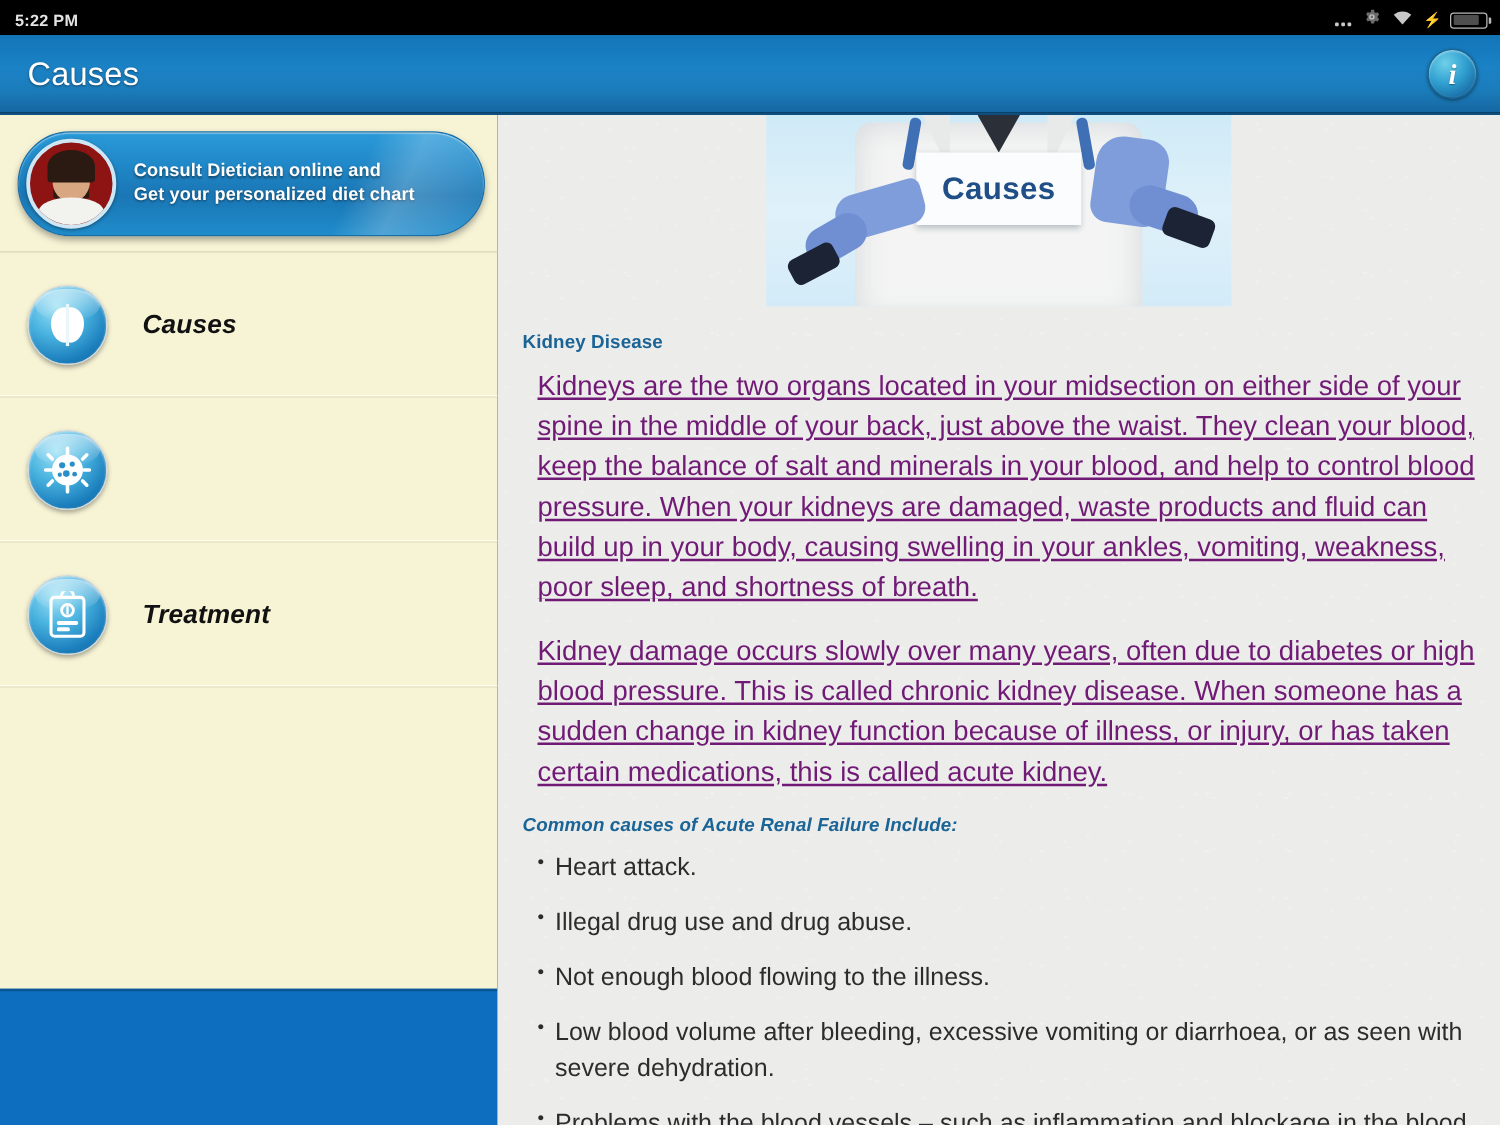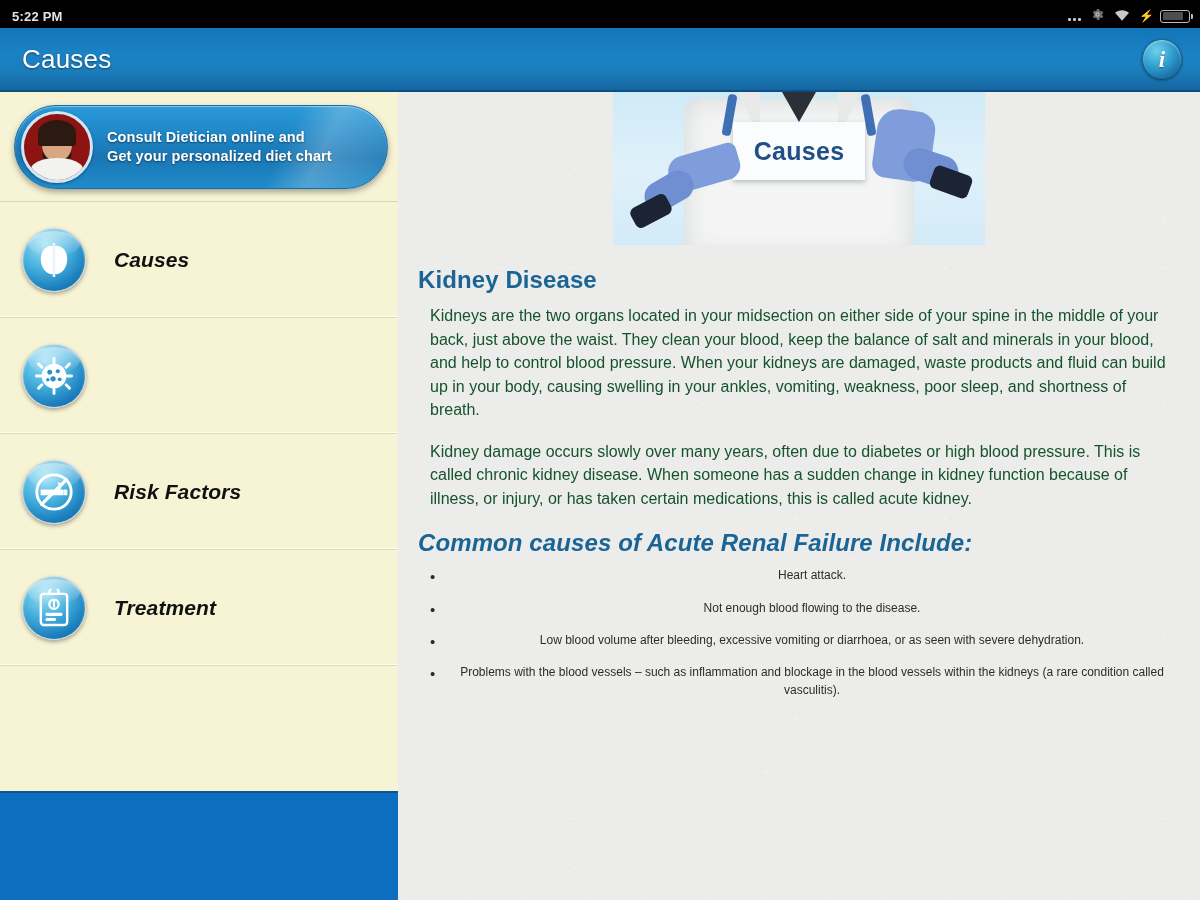--- a/index.html
+++ b/index.html
@@ -186,32 +186,32 @@
   .hero .gloveL { left: 55px; top: 58px; width: 72px; height: 36px; transform: rotate(-16deg); border-radius: 16px 8px 14px 18px; }
   .hero .gloveL2 { left: 30px; top: 84px; width: 52px; height: 30px; transform: rotate(-30deg); border-radius: 16px; background: #6f8fd2; }
   .hero .gloveR { right: 52px; top: 18px; width: 58px; height: 70px; transform: rotate(8deg); border-radius: 22px 18px 16px 14px; }
   .hero .gloveR2 { right: 26px; top: 60px; width: 56px; height: 32px; transform: rotate(18deg); border-radius: 16px; background: #6f8fd2; }
   .hero .cuff { position: absolute; background: #1b2334; border-radius: 6px; }
   .hero .cuffL { left: 18px; top: 108px; width: 40px; height: 22px; transform: rotate(-28deg); }
   .hero .cuffR { right: 14px; top: 78px; width: 40px; height: 24px; transform: rotate(20deg); }
 
   .content { position: relative; z-index: 2; padding: 14px 20px 0 20px; }
   .h2 {
-    color: #1b6496; font-size: 24px; font-weight: bold; line-height: 1.25;
+    color: #1b6496; font-size: 15px; font-weight: bold; line-height: 1.25;
     margin: 6px 0 9px 0; letter-spacing: .1px;
   }
   .h2.tight { margin-top: 14px; font-style: italic; }
   .para {
-    color: #14532d; font-size: 16px; line-height: 1.47; margin: 0 0 18px 0;
-    padding-left: 12px; letter-spacing: 0;
+    color: #701a75; font-size: 22px; line-height: 1.47; margin: 0 0 18px 0;
+    padding-left: 12px; letter-spacing: 0; text-decoration: underline;
   }
   .bullets { list-style: none; padding-left: 12px; }
   .bullets li {
-    color: #2c2c2c; font-size: 12px; line-height: 1.45; margin-bottom: 15px;
-    position: relative; padding-left: 14px; text-align: center;
+    color: #2c2c2c; font-size: 20px; line-height: 1.45; margin-bottom: 15px;
+    position: relative; padding-left: 14px;
   }
   .bullets li::before {
     content: "\2022"; position: absolute; left: 0; top: -1px; color: #2c2c2c; font-size: 15px;
   }
 </style>
 </head>
 <body>
 
 <div id="app">
 
@@ -296,32 +296,20 @@
               <circle cx="15.5" cy="16" r="2.6"></circle>
                 <circle cx="24" cy="15" r="2.2"></circle>
               <circle cx="19" cy="23" r="2.8"></circle>
                 <circle cx="26" cy="23.5" r="2"></circle>
                 <circle cx="13.5" cy="24" r="1.8"></circle>
             </g>
           </svg>
         </div>
       </div>
 
-      <div class="menu-item">
-        <div class="mi-icon">
-          <svg width="42" height="42" viewBox="0 0 44 44">
-            <circle cx="22" cy="22" r="18" fill="none" stroke="#fff" stroke-width="3"></circle>
-            <rect x="8" y="19.5" width="24" height="6" rx="1" fill="#fff"></rect>
-            <rect x="32" y="19.5" width="4" height="6" rx="1" fill="#fff"></rect>
-            <path d="M27 13c2.5 1.6 2.5 4.4 0 6" fill="none" stroke="#fff" stroke-width="2.2" stroke-linecap="round"></path>
-            <line x1="9" y1="35" x2="35" y2="9" stroke="#fff" stroke-width="3.4" stroke-linecap="round"></line>
-          </svg>
-        </div>
-        <div class="mi-label">Risk Factors</div>
-      </div>
 
       <div class="menu-item">
         <div class="mi-icon">
           <svg width="32" height="38" viewBox="0 0 34 40">
             <rect x="3" y="5" width="28" height="33" rx="3" fill="none" stroke="#fff" stroke-width="2.6"></rect>
             <path d="M12 5V3.5a5 5 0 0110 0V5" fill="none" stroke="#fff" stroke-width="2.4"></path>
             <circle cx="17" cy="16" r="5" fill="none" stroke="#fff" stroke-width="2.4"></circle>
             <rect x="16" y="12.5" width="2" height="7" fill="#fff"></rect>
             <rect x="8" y="25" width="18" height="3.4" rx="1.4" fill="#fff"></rect>
             <rect x="8" y="30.5" width="11" height="3.4" rx="1.4" fill="#fff"></rect>
@@ -358,21 +346,22 @@
 
     <div class="content">
 
       <h2 class="h2">Kidney Disease</h2>
       <p class="para">Kidneys are the two organs located in your midsection on either side of your spine in the middle of your back, just above the waist. They clean your blood, keep the balance of salt and minerals in your blood, and help to control blood pressure. When your kidneys are damaged, waste products and fluid can build up in your body, causing swelling in your ankles, vomiting, weakness, poor sleep, and shortness of breath.</p>
       <p class="para">Kidney damage occurs slowly over many years, often due to diabetes or high blood pressure. This is called chronic kidney disease. When someone has a sudden change in kidney function because of illness, or injury, or has taken certain medications, this is called acute kidney.</p>
 
       <h2 class="h2 tight">Common causes of Acute Renal Failure Include:</h2>
       <ul class="bullets">
         <li>Heart attack.</li>
-        <li>Not enough blood flowing to the disease.</li>
+        <li>Illegal drug use and drug abuse.</li>
+        <li>Not enough blood flowing to the illness.</li>
         <li>Low blood volume after bleeding, excessive vomiting or diarrhoea, or as seen with severe dehydration.</li>
         <li>Problems with the blood vessels – such as inflammation and blockage in the blood vessels within the kidneys (a rare condition called vasculitis).</li>
       </ul>
 
     </div>
   </div>
 
 </div>
 
 </body></html>

